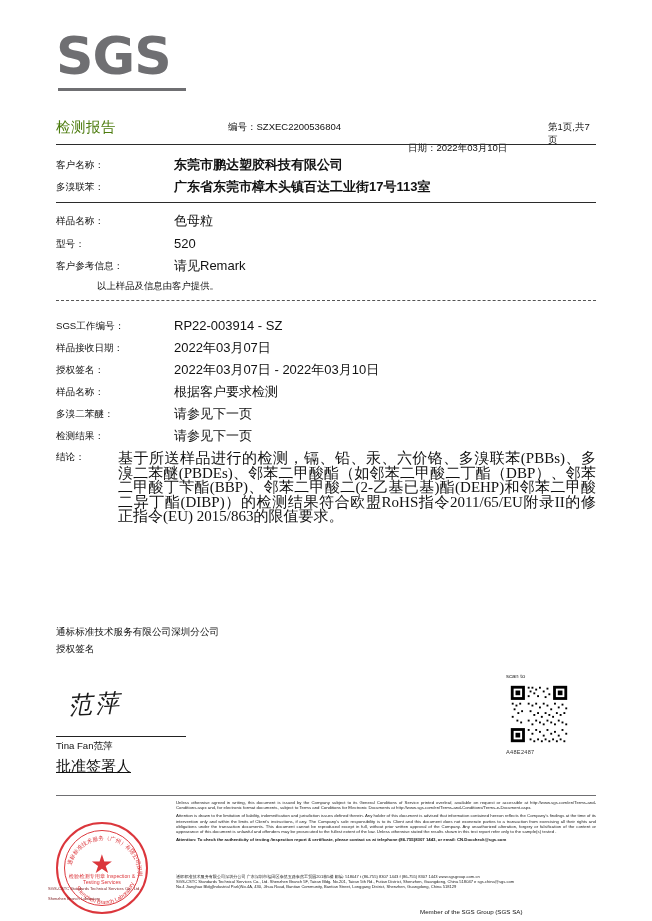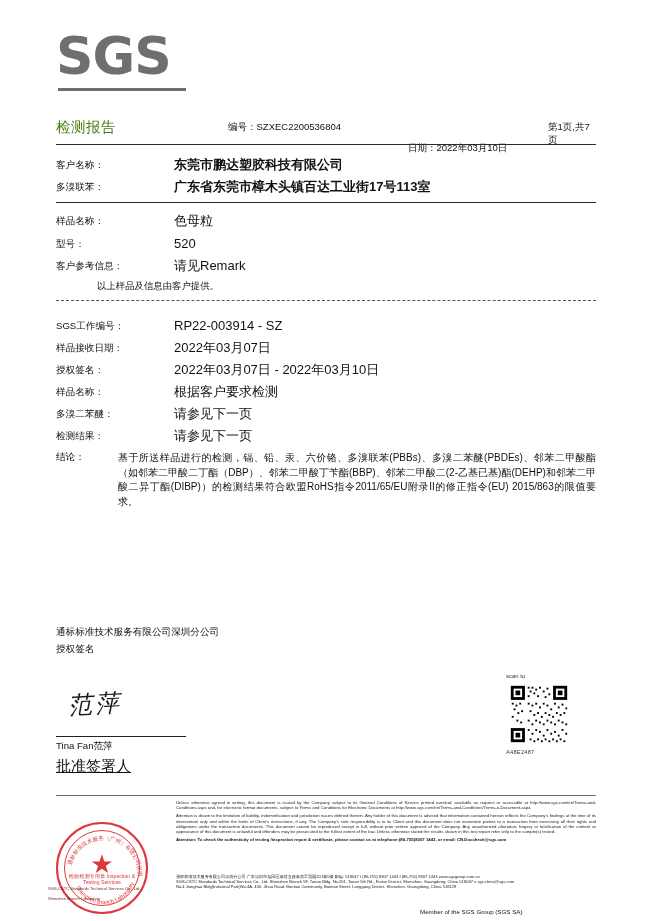--- a/index.html
+++ b/index.html
@@ -138,24 +138,25 @@
     left: 56px;
     top: 451px;
     width: 110px;
     font-size: 9.6px;
   }
   .concl-body {
     position: absolute;
     left: 118px;
     top: 451px;
     width: 478px;
-    font-size: 10px;
+    font-size: 15px;
     line-height: 14.6px;
     text-align: justify;
     color: #111;
+    font-family: Liberation Serif, serif;
   }
 
   
   .company-line {
     position: absolute;
     left: 56px;
     top: 626px;
     font-size: 9.6px;
     color: #111;
   }

